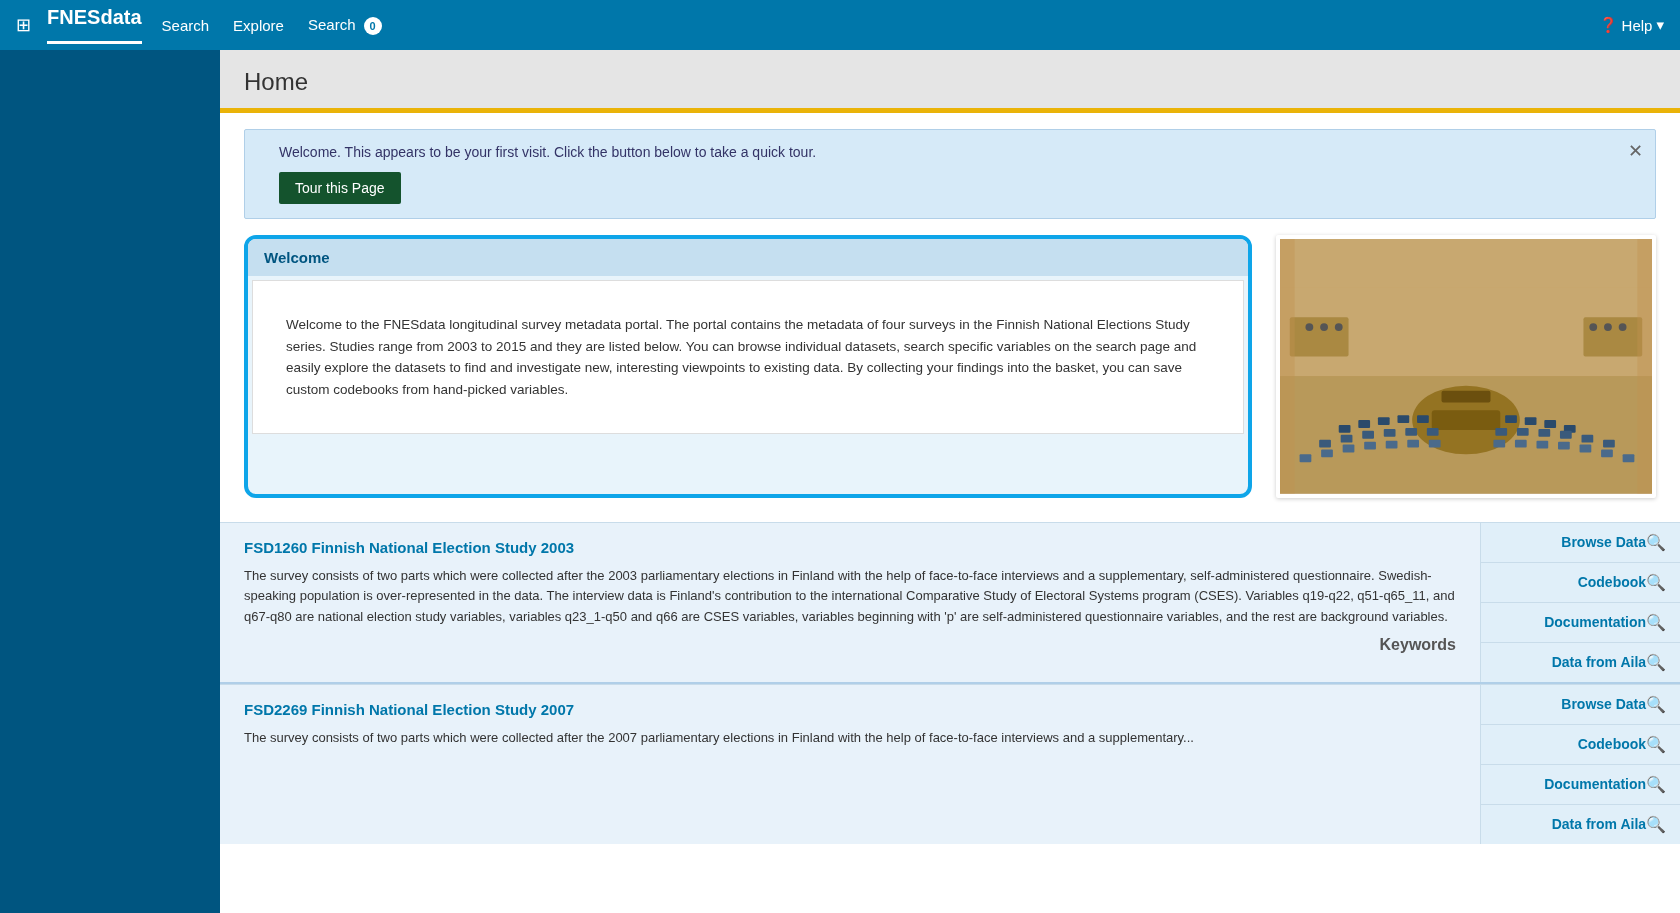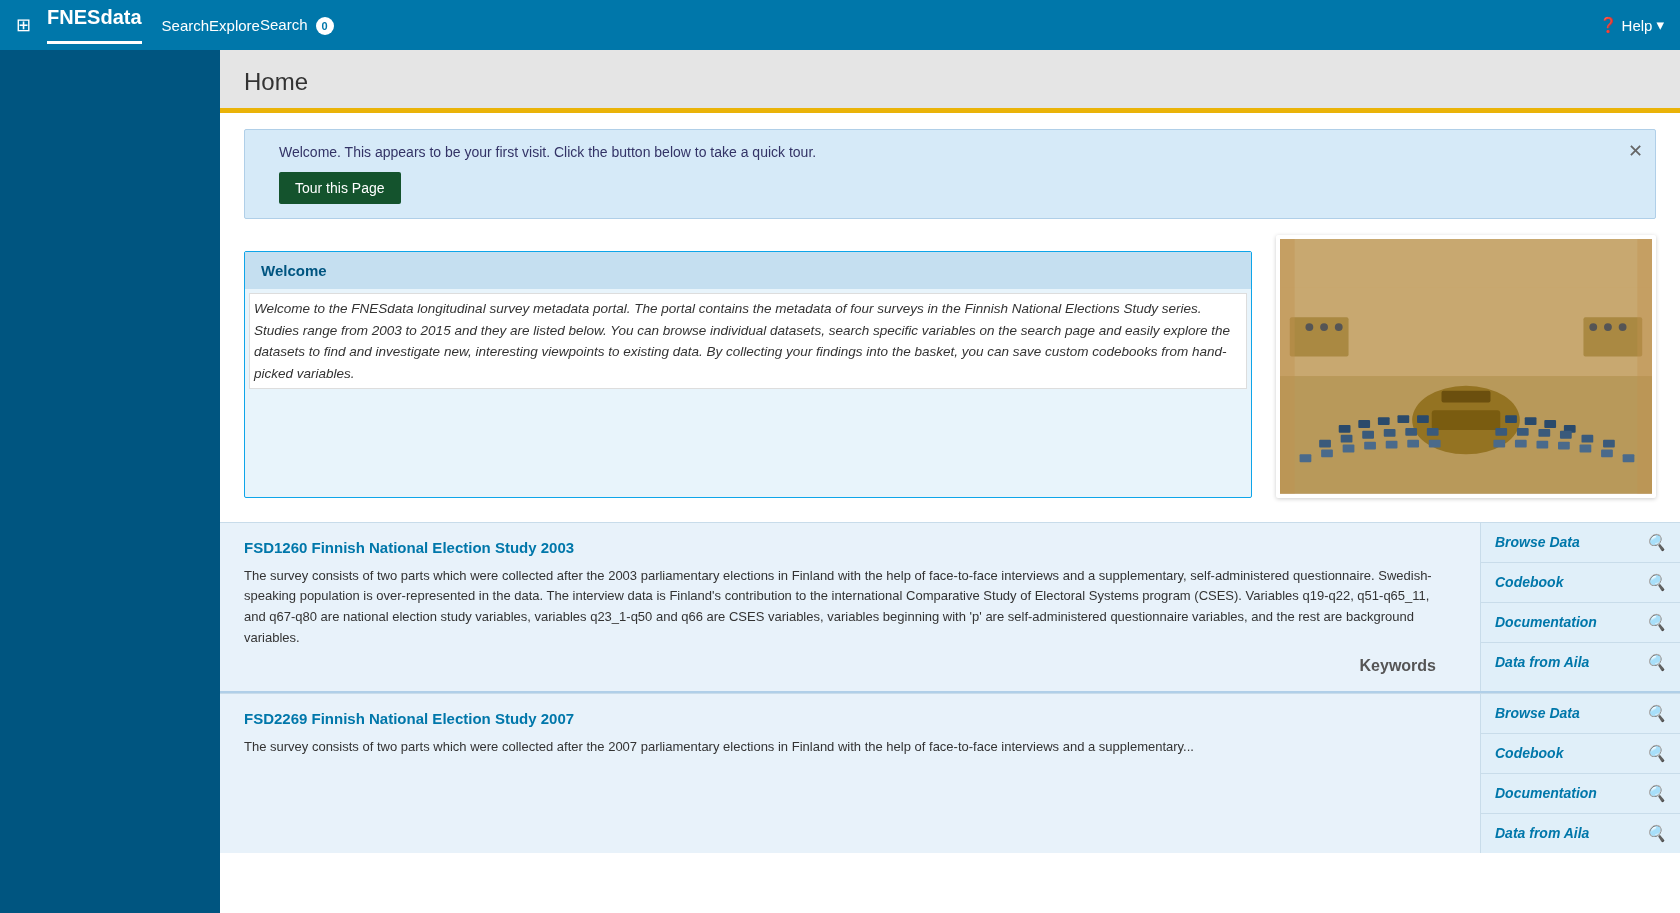--- a/index.html
+++ b/index.html
@@ -26,20 +26,21 @@
     }
     .navbar-icon {
       color: #fff;
       margin-right: 16px;
       font-size: 18px;
       cursor: pointer;
     }
     .nav-links {
       display: flex;
       align-items: center;
+      gap: 24px;
       text-align: right;
     }
     .nav-link {
       color: #fff;
       text-decoration: none;
       font-size: 15px;
       cursor: pointer;
     }
     .nav-badge {
       background: #fff;
@@ -135,41 +136,39 @@
 
     
     .welcome-section {
       display: flex;
       gap: 24px;
       margin: 0 24px 24px 24px;
     }
     .welcome-box {
       flex: 1;
       background: #e8f4fb;
-      border: 1px solid #0ea5e9;
-      border-radius: 2px;
+      border: 4px solid #0ea5e9;
+      border-radius: 12px;
       overflow: hidden;
-      margin-top: 16px;
     }
     .welcome-box-header {
       background: #c5dff0;
       padding: 10px 16px;
       font-weight: bold;
       color: #005580;
       font-size: 15px;
     }
     .welcome-box-body {
       background: #fff;
-      padding: 4px;
+      padding: 33px;
       margin: 4px;
       border: 1px solid #ddd;
       font-size: 13.5px;
       line-height: 1.6;
       color: #333;
-      font-style: italic;
     }
     .welcome-image {
       width: 380px;
       flex-shrink: 0;
       border: 4px solid #fff;
       box-shadow: 0 1px 4px rgba(0,0,0,0.2);
       background: #ccc;
       display: flex;
       align-items: center;
       justify-content: center;
@@ -187,21 +186,20 @@
       background: #f0f7fc;
     }
     .dataset-entry {
       background: #e8f2fa;
       border-top: 1px solid #c8dcea;
       padding: 0;
     }
     .dataset-inner {
       display: flex;
       align-items: stretch;
-      gap: 20px;
     }
     .dataset-content {
       flex: 1;
       padding: 16px 24px;
     }
     .dataset-title {
       color: #0077aa;
       font-weight: bold;
       font-size: 15px;
       margin-bottom: 10px;
@@ -226,25 +224,24 @@
       width: 200px;
       flex-shrink: 0;
       display: flex;
       flex-direction: column;
       border-left: 1px solid #c8dcea;
       background: #e0eff9;
     }
     .dataset-action-item {
       display: flex;
       align-items: center;
-      justify-content: space-between;
+      justify-content: flex-end;
       padding: 10px 14px;
       border-bottom: 1px solid #c8dcea;
       cursor: pointer;
-      font-style: italic;
     }
     .dataset-action-item:last-child {
       border-bottom: none;
     }
     .action-label {
       color: #0077aa;
       font-weight: bold;
       font-size: 14px;
     }
     .action-icon {

